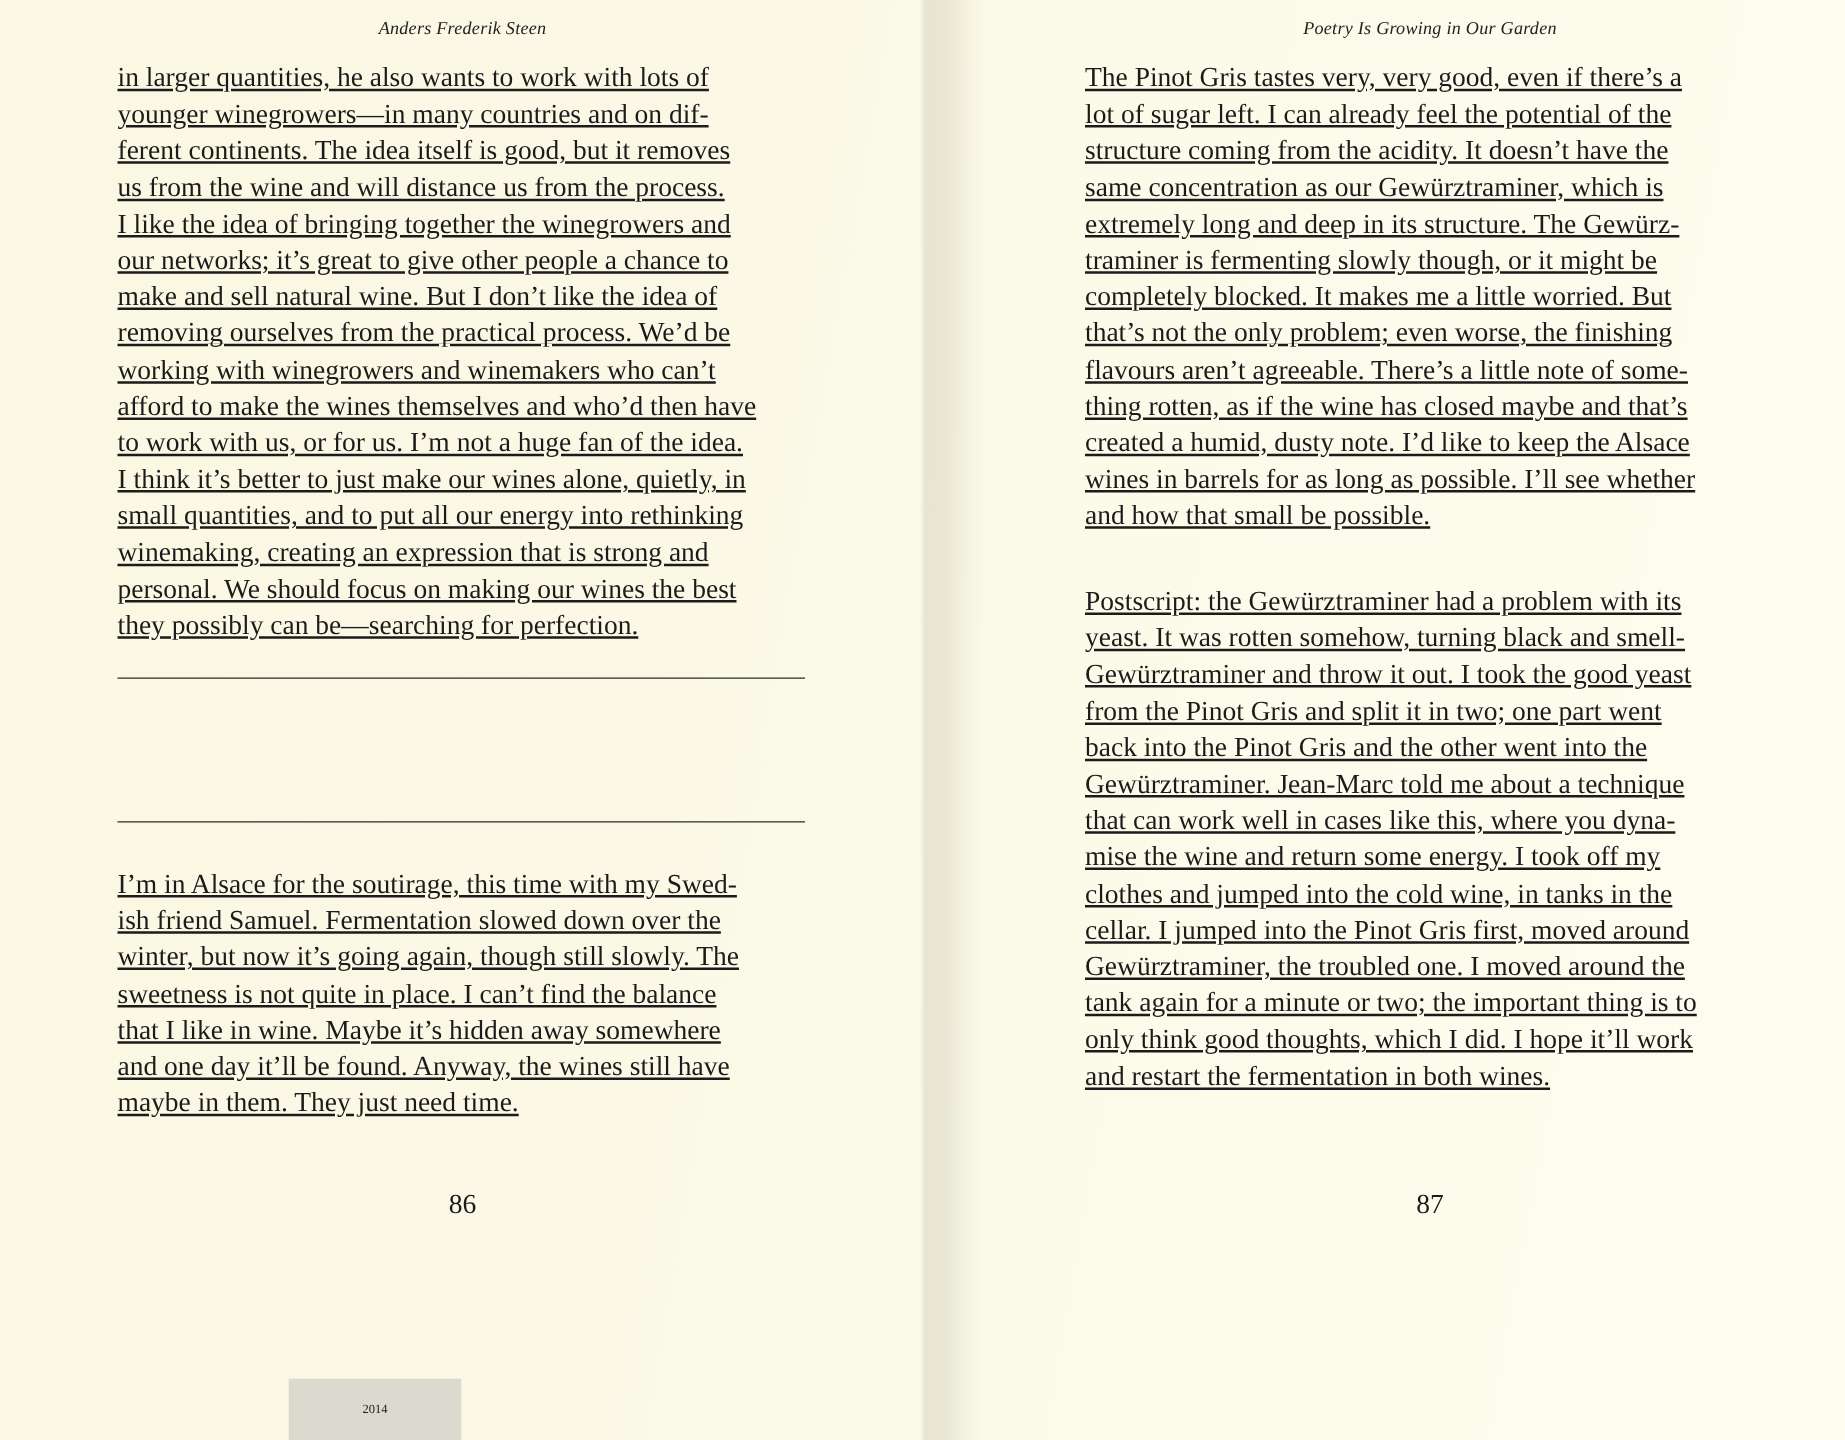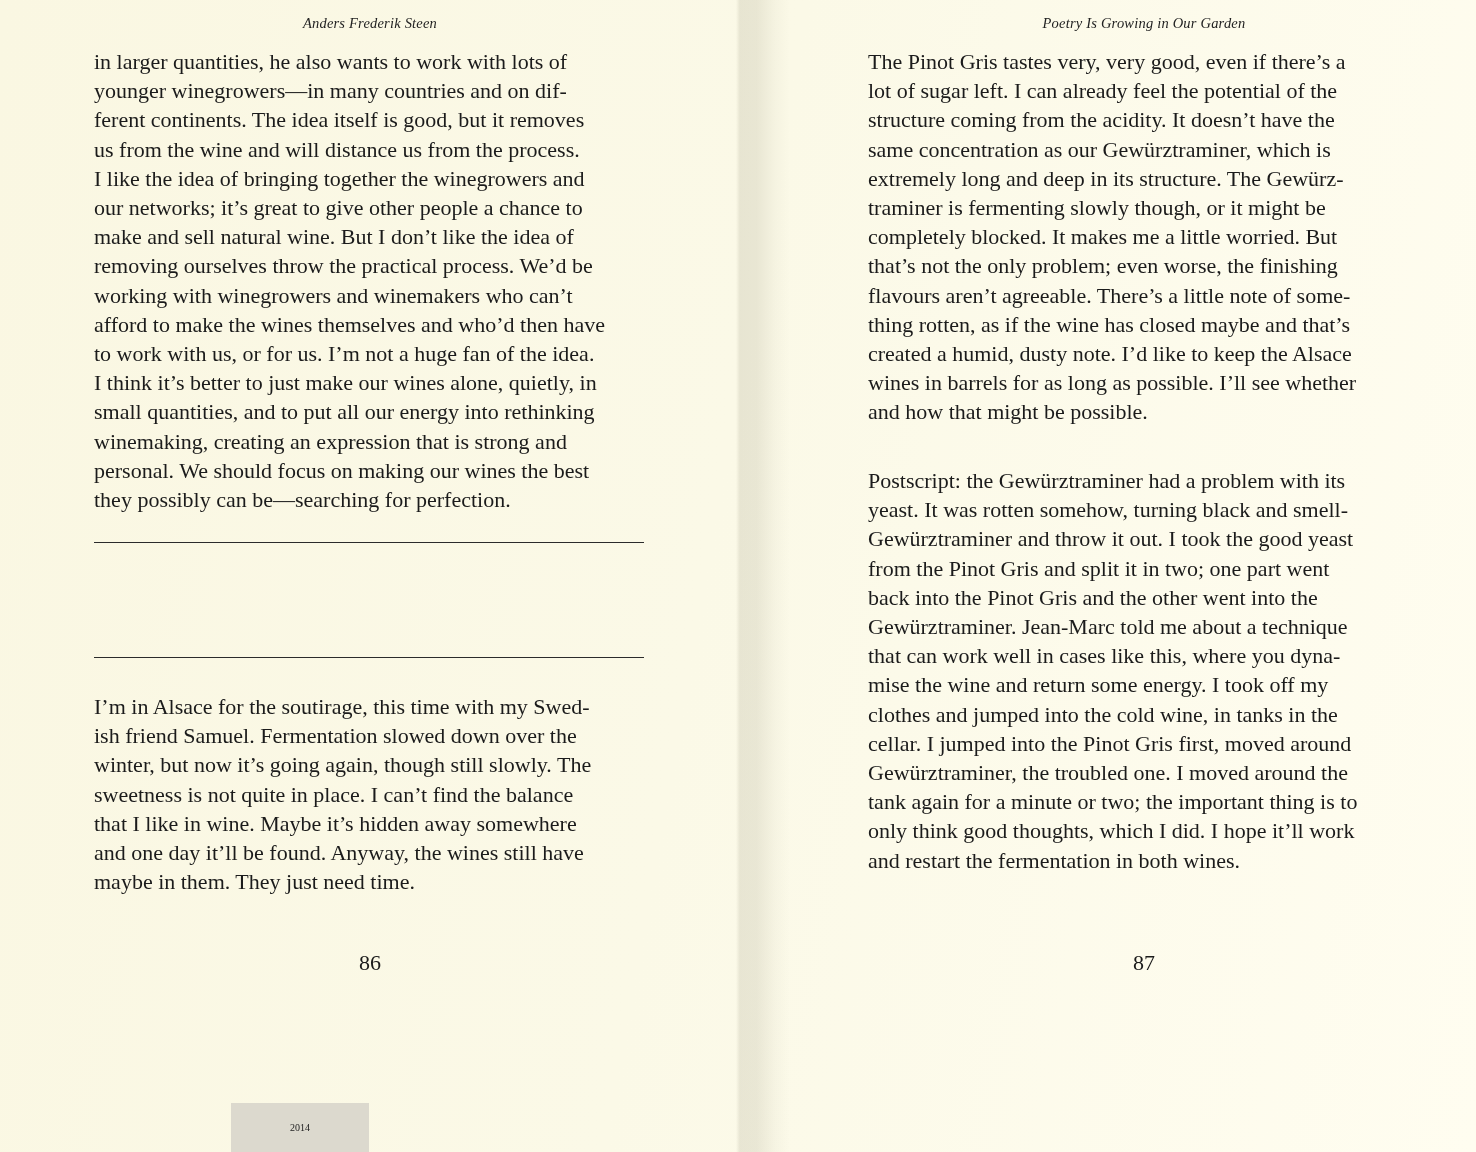--- a/index.html
+++ b/index.html
@@ -23,21 +23,21 @@
   }
   .page { position: absolute; top: 0; width: 552px; height: 1152px; }
   .page.left  { left: 94px; }
   .page.right { left: 836px; margin-left: 32px; }
   .running-header {
     position: absolute; top: 15px; left: 0; width: 100%;
     text-align: center; font-style: italic; font-size: 14.5px; color: #222;
     letter-spacing: 0.2px;
   }
   .para { position: absolute; left: 0; font-size: 22px; line-height: 29.2px; }
-  .para .line { white-space: nowrap; }
+  .para .line { white-space: nowrap; text-decoration: underline; }
   .rule {
     position: absolute; left: 0; width: 550px; height: 0;
     border-top: 1.6px solid #2b2b2b;
   }
   .date-block {
     position: absolute; top: 573px; left: 0; width: 100%;
     text-align: center; font-size: 22px; line-height: 29.5px;
   }
   .page-number {
     position: absolute; top: 950px; left: 0; width: 100%;
@@ -60,21 +60,21 @@
   <div class="page left">
     <div class="running-header">Anders Frederik Steen</div>
     <div class="para" style="top:47px">
         <div class="line">in larger quantities, he also wants to work with lots of</div>
         <div class="line">younger winegrowers—in many countries and on dif-</div>
         <div class="line">ferent continents. The idea itself is good, but it removes</div>
         <div class="line">us from the wine and will distance us from the process.</div>
         <div class="line">I like the idea of bringing together the winegrowers and</div>
         <div class="line">our networks; it’s great to give other people a chance to</div>
         <div class="line">make and sell natural wine. But I don’t like the idea of</div>
-        <div class="line">removing ourselves throw the practical process. We’d be</div>
+        <div class="line">removing ourselves from the practical process. We’d be</div>
         <div class="line">working with winegrowers and winemakers who can’t</div>
         <div class="line">afford to make the wines themselves and who’d then have</div>
         <div class="line">to work with us, or for us. I’m not a huge fan of the idea.</div>
         <div class="line">I think it’s better to just make our wines alone, quietly, in</div>
         <div class="line">small quantities, and to put all our energy into rethinking</div>
         <div class="line">winemaking, creating an expression that is strong and</div>
         <div class="line">personal. We should focus on making our wines the best</div>
         <div class="line">they possibly can be—searching for perfection.</div>
       </div>
     <div class="rule" style="top:542px"></div>
@@ -99,21 +99,21 @@
         <div class="line">structure coming from the acidity. It doesn’t have the</div>
         <div class="line">same concentration as our Gewürztraminer, which is</div>
         <div class="line">extremely long and deep in its structure. The Gewürz-</div>
         <div class="line">traminer is fermenting slowly though, or it might be</div>
         <div class="line">completely blocked. It makes me a little worried. But</div>
         <div class="line">that’s not the only problem; even worse, the finishing</div>
         <div class="line">flavours aren’t agreeable. There’s a little note of some-</div>
         <div class="line">thing rotten, as if the wine has closed maybe and that’s</div>
         <div class="line">created a humid, dusty note. I’d like to keep the Alsace</div>
         <div class="line">wines in barrels for as long as possible. I’ll see whether</div>
-        <div class="line">and how that might be possible.</div>
+        <div class="line">and how that small be possible.</div>
       </div>
     <div class="para" style="top:466px">
         <div class="line">Postscript: the Gewürztraminer had a problem with its</div>
         <div class="line">yeast. It was rotten somehow, turning black and smell-</div>
         <div class="line">Gewürztraminer and throw it out. I took the good yeast</div>
         <div class="line">from the Pinot Gris and split it in two; one part went</div>
         <div class="line">back into the Pinot Gris and the other went into the</div>
         <div class="line">Gewürztraminer. Jean-Marc told me about a technique</div>
         <div class="line">that can work well in cases like this, where you dyna-</div>
         <div class="line">mise the wine and return some energy. I took off my</div>

